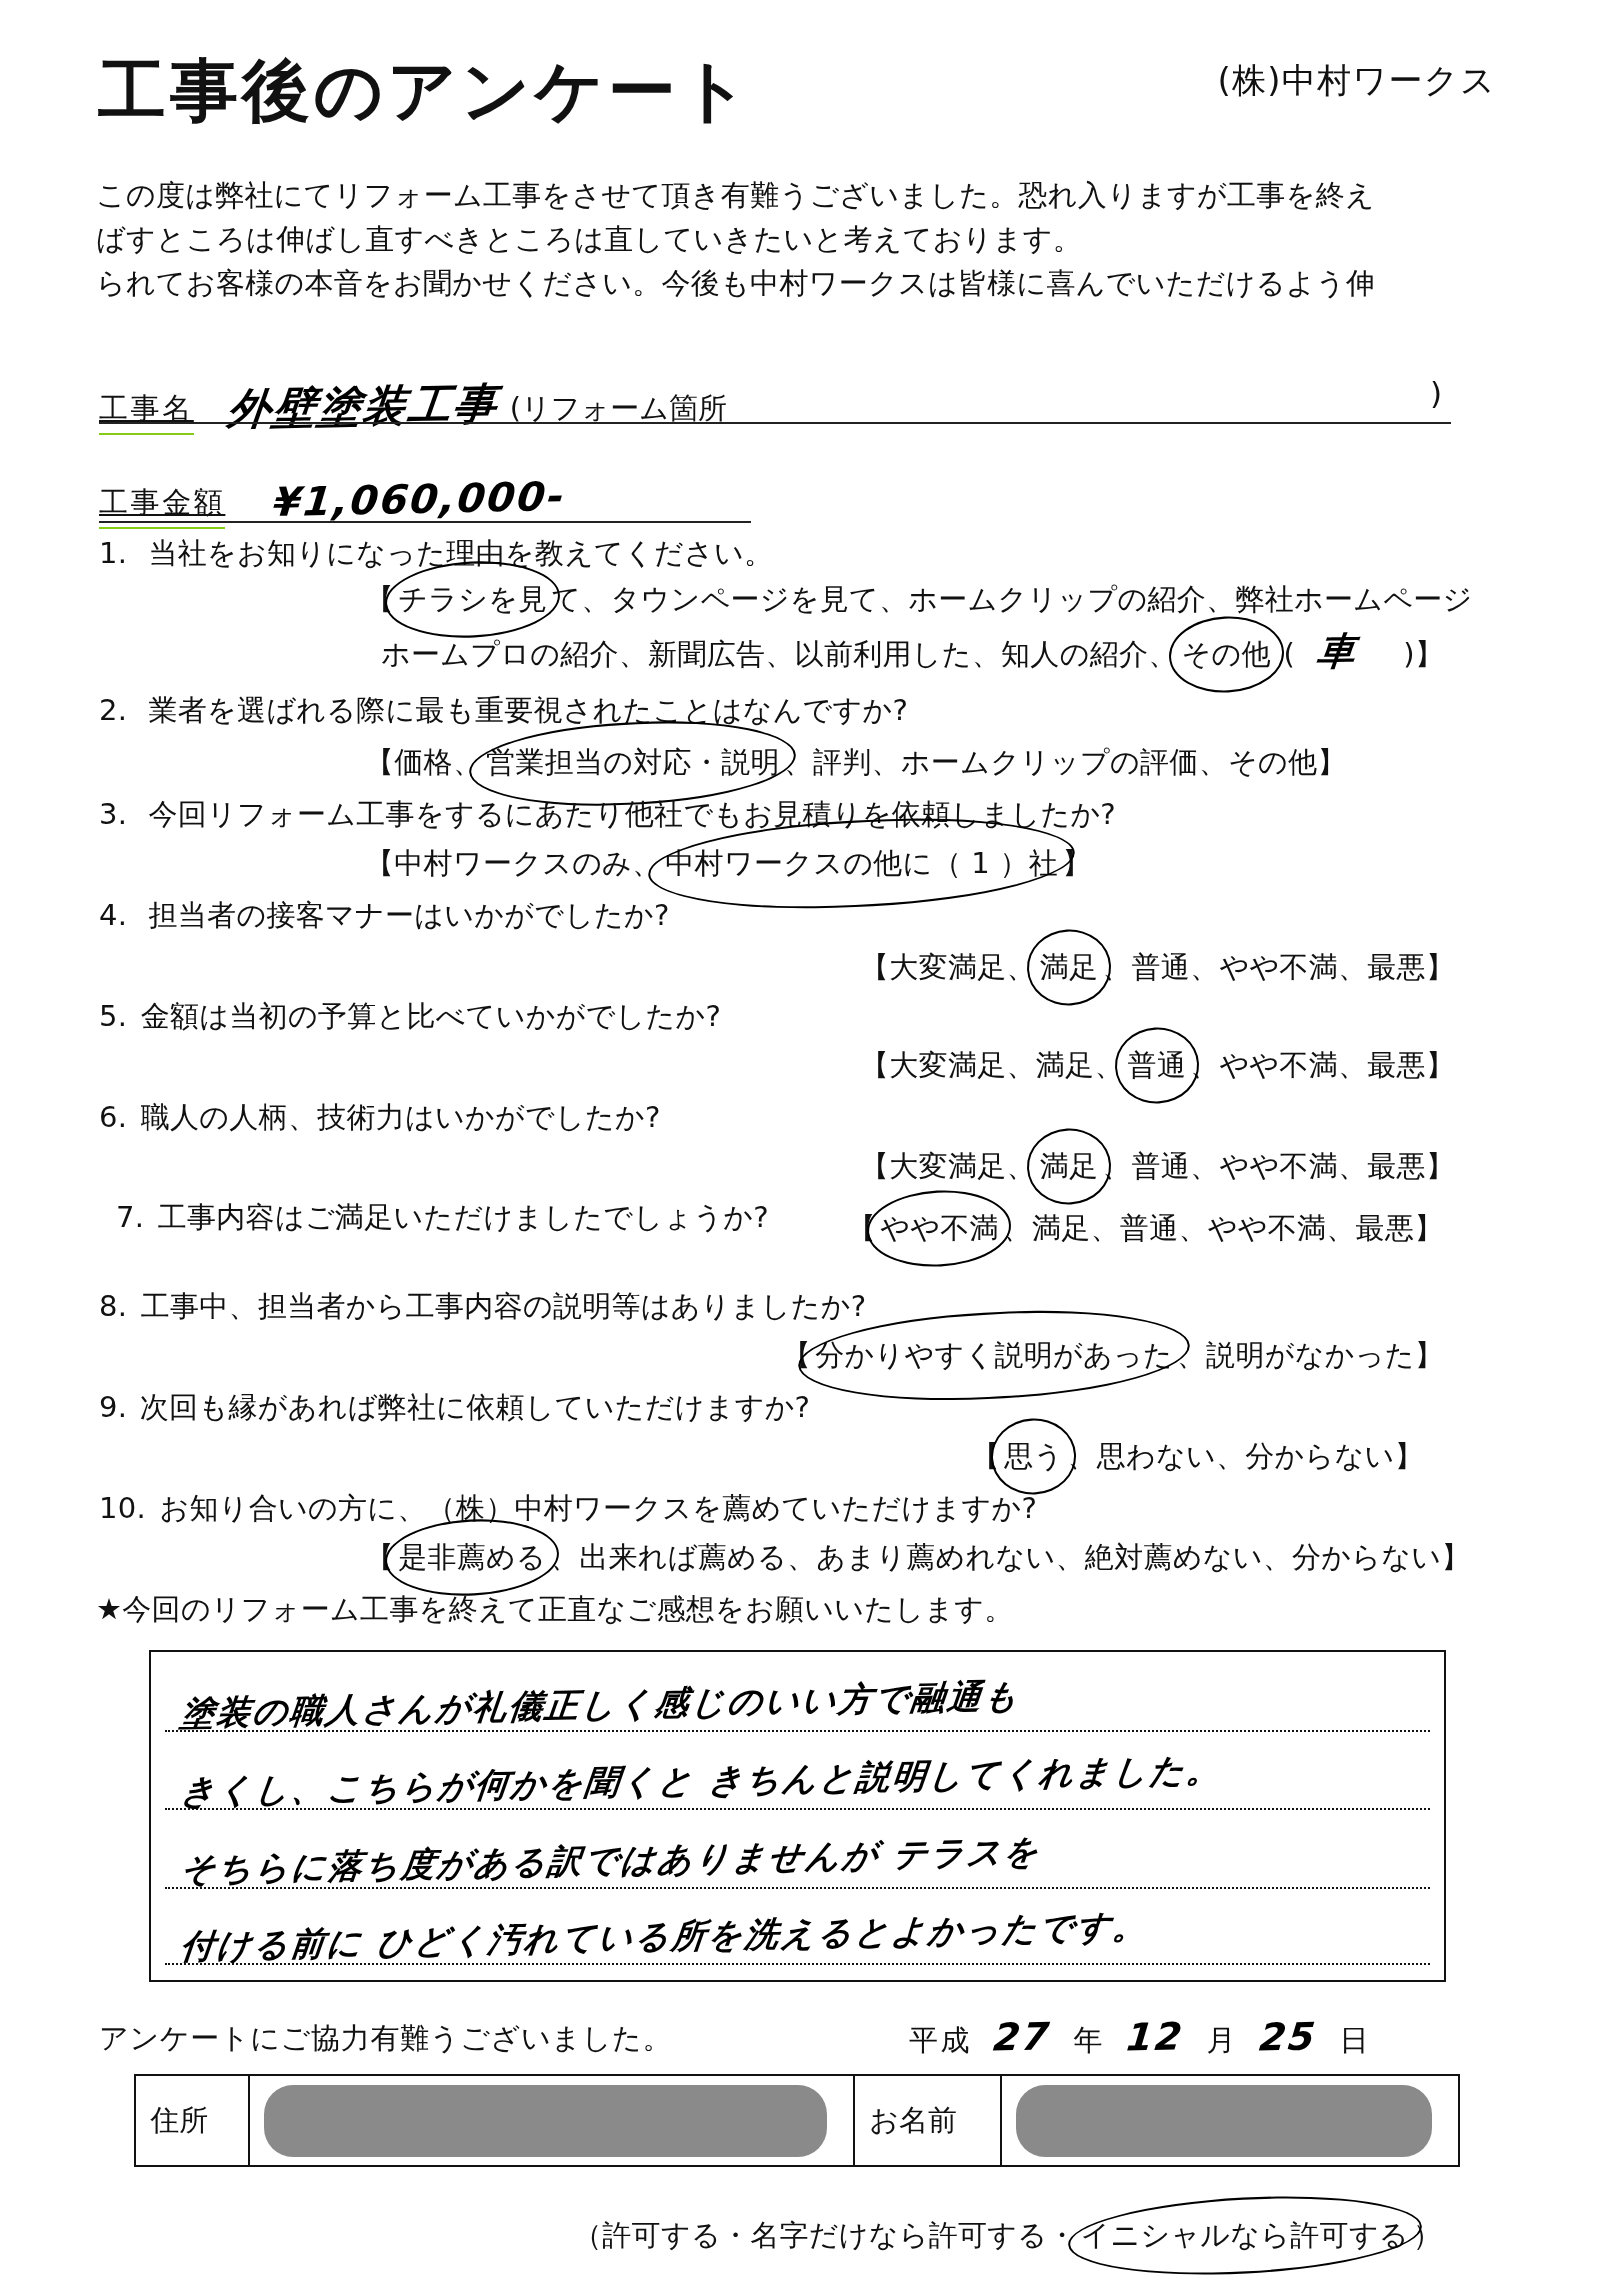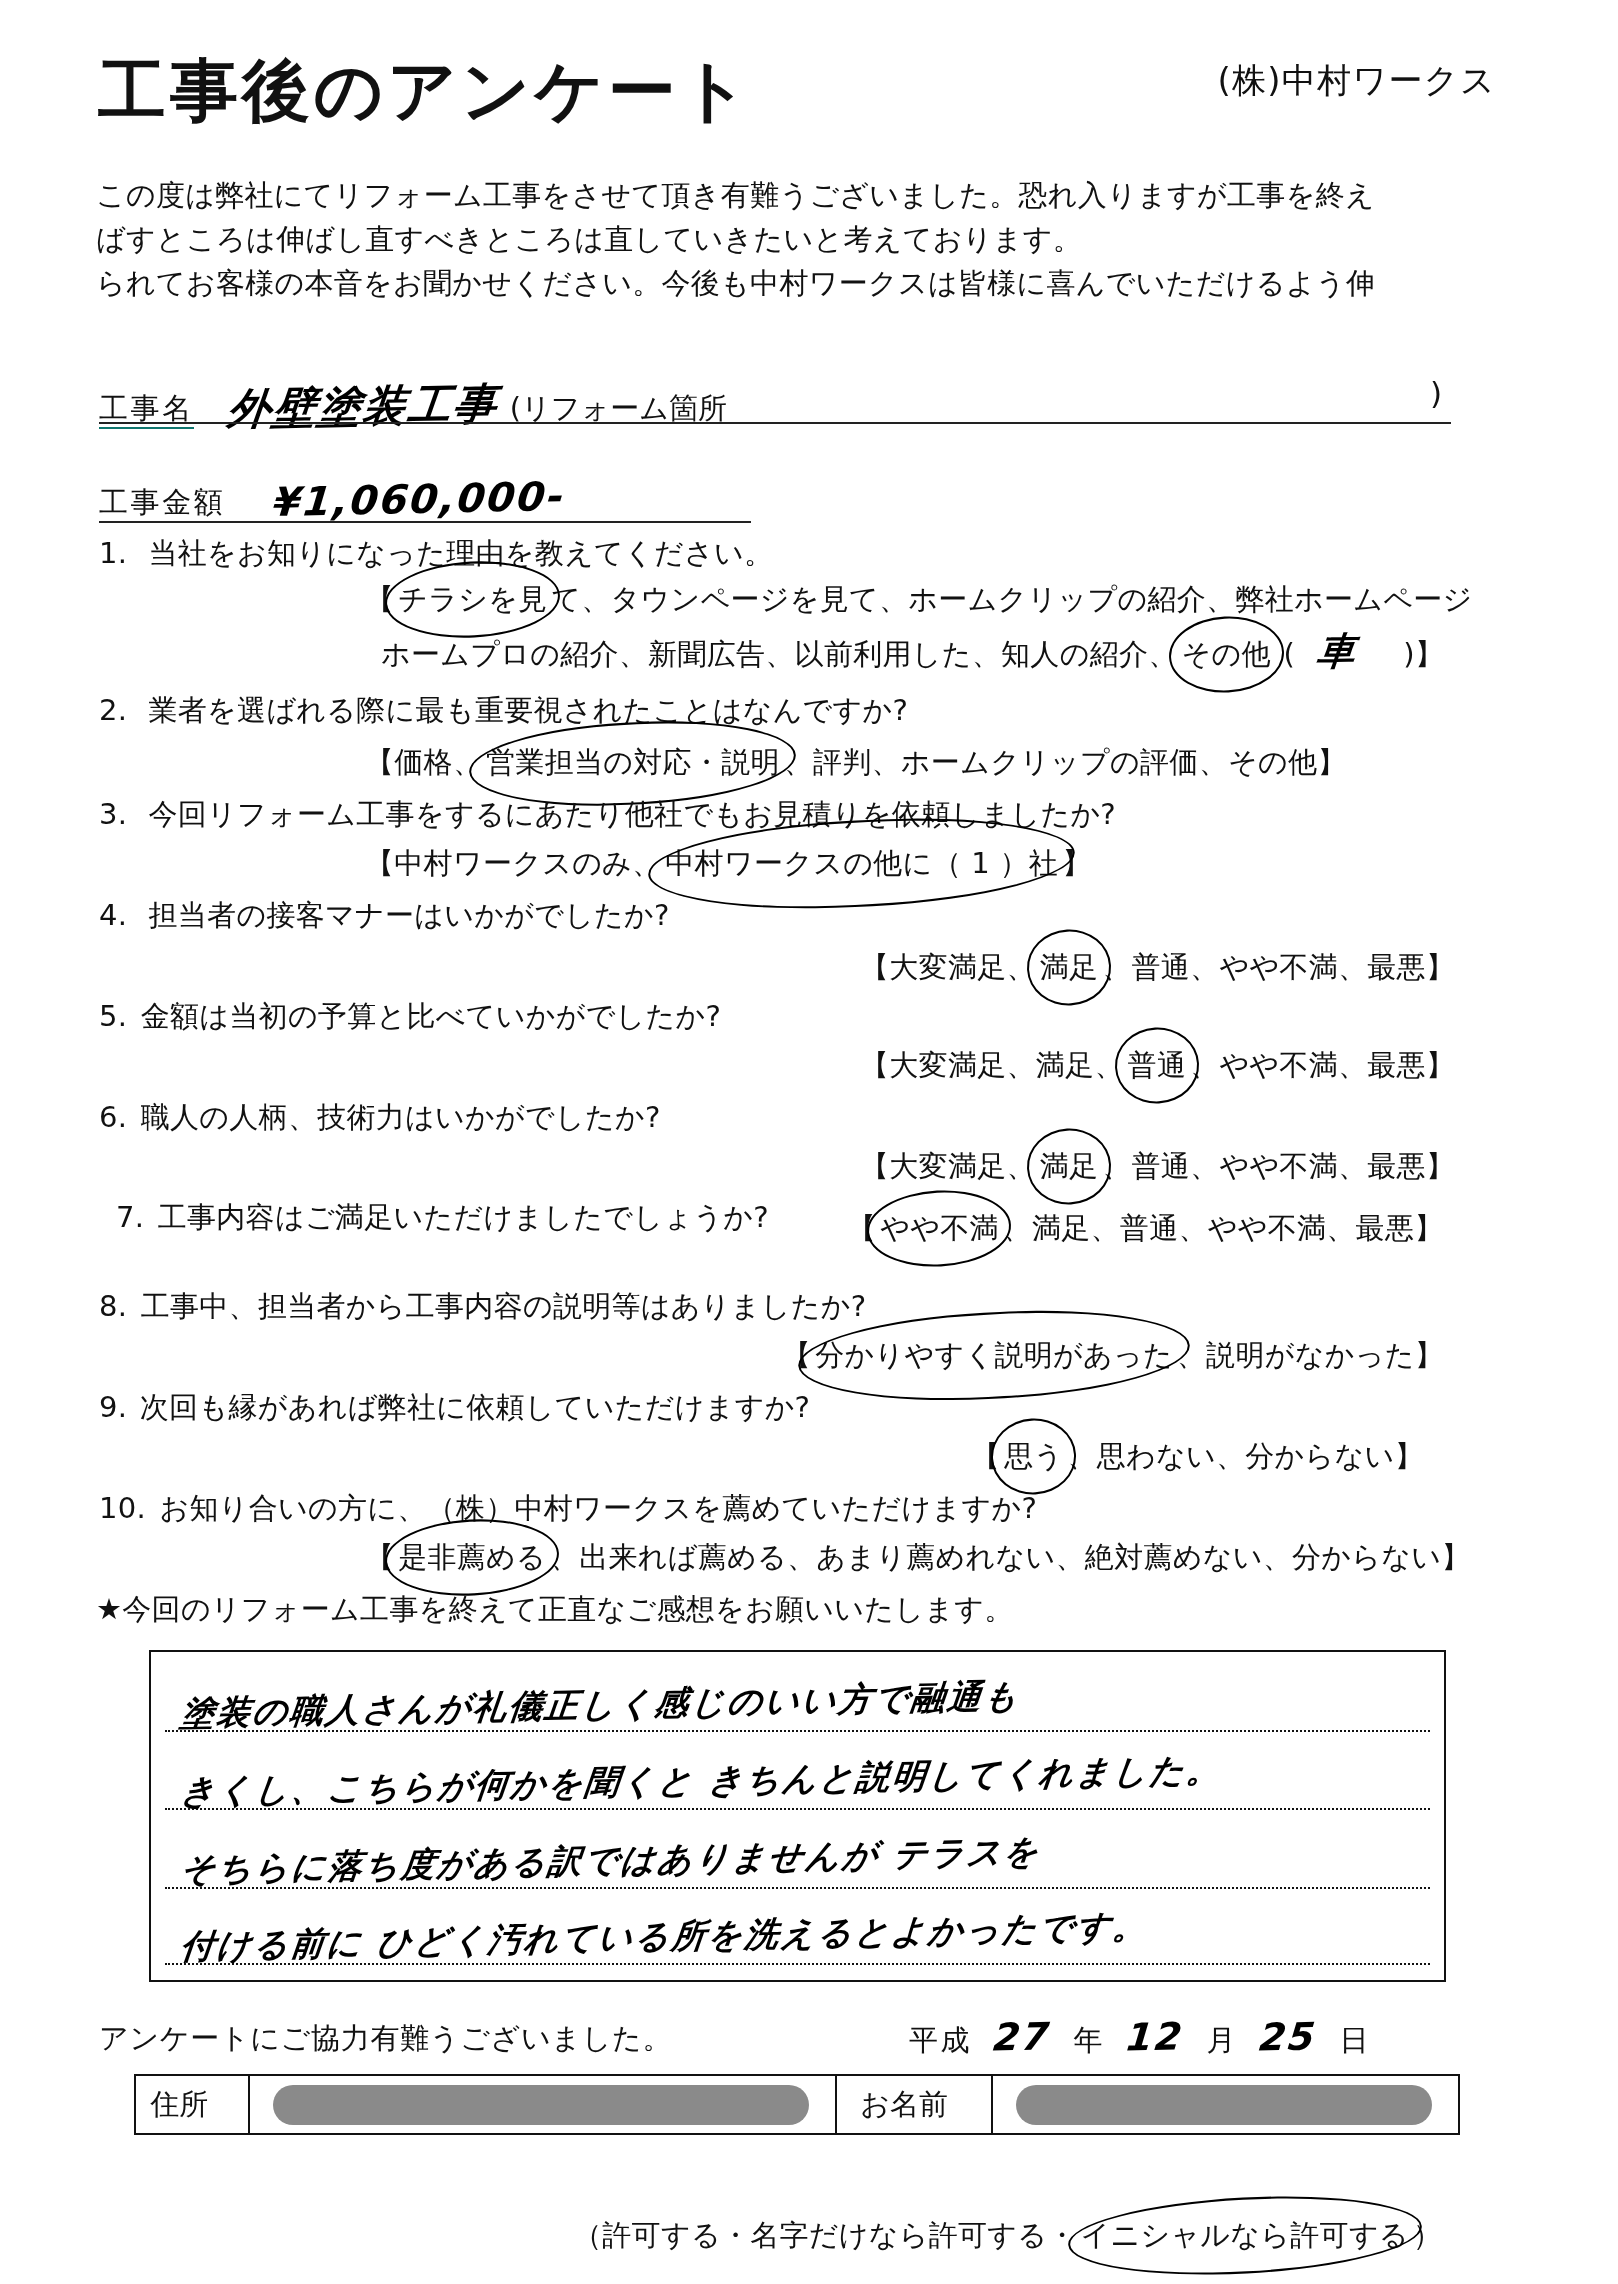--- a/index.html
+++ b/index.html
@@ -25,21 +25,21 @@
   }
 
   
   .intro {
     position:absolute; left:96px; top:173px; width:1427px;
     font-size: 29px; line-height: 1.52; letter-spacing: 0.3px;
   }
 
   
   .field-row { position:absolute; font-size:29px; }
-  .field-label { letter-spacing:2.6px; border-bottom:2px solid #0f766e; padding-bottom:2px;}
+  .field-label { letter-spacing:2.6px; border-bottom:2px solid #84cc16; padding-bottom:8px;text-decoration:underline;}
   .underline-long {
     position:absolute; border-bottom:2px solid #222;
   }
   .hand {
     font-family:"DejaVu Sans", sans-serif;
     font-style: italic;
     font-weight: 700;
     color:#000;
     letter-spacing:2px;
     transform: skewX(-7deg) rotate(-1.2deg);
@@ -75,22 +75,22 @@
   .cmt-line {
     position:absolute; left:31px; right:19.5px;
     font-size:30px;
   }
 
   
   .thanks { position:absolute; left:99px; top:2019px; font-size:29px; letter-spacing:0.7px; }
   .date-line { position:absolute; left:909px; top:2015px; font-size:29px; letter-spacing:2.6px; }
 
   .info-table {
-    position:absolute; left:134px; top:2074px; width:1326px; height:61px;
-    border:2px solid #111; display:flex;gap:9px;
+    position:absolute; left:134px; top:2074px; width:1326px; height:93px;
+    border:2px solid #111; display:flex;
   }
   .cell { border-right:2px solid #111; display:flex; align-items:center; padding-left:14.3px; font-size:29px;}
   .cell:last-child { border-right:none; }
   .c-addr-lbl { width:114px; }
   .c-addr-val { flex:1; position:relative; }
   .c-name-lbl { width:147px; }
   .c-name-val { width:456px; position:relative; }
   .redact {
     position:absolute; left:14.3px; top:9px; bottom:7.8px; right:26px;
     background:#8a8a8a; border-radius:29px;

